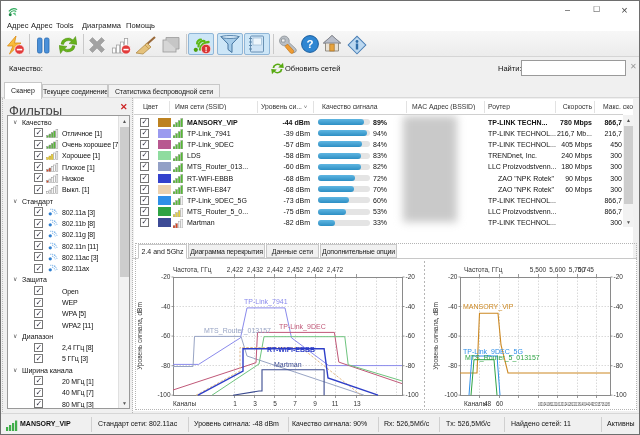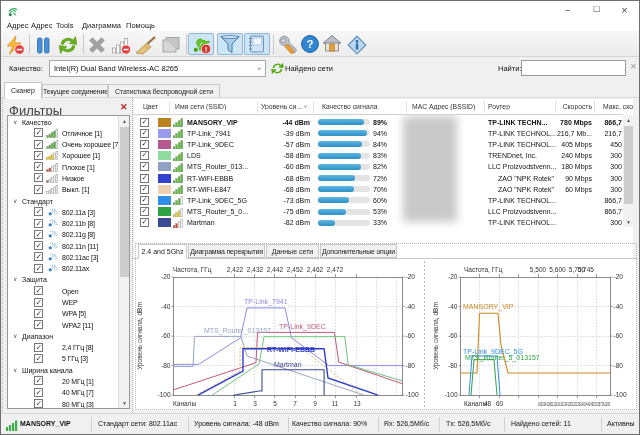--- a/index.html
+++ b/index.html
@@ -177,28 +177,27 @@
       <rect x="6.8" y="9" width="4.4" height="7" fill="#e8a33c" stroke="#a3702a" stroke-width="0.7"></rect>
     </svg>
 <svg class="ab" style="left:345px;top:3px;" width="22" height="22" viewBox="0 0 22 22">
       <rect x="4.8" y="4.8" width="12.5" height="12.5" fill="#bcd8f0" stroke="#4a7fb5" stroke-width="1" transform="rotate(45 11 11)"></rect>
       <circle cx="11" cy="7.5" r="1.4" fill="#2f6da8"></circle>
       <rect x="9.8" y="9.5" width="2.4" height="6" fill="#2f6da8"></rect>
     </svg>
 </div>
 <div id="adrow">
 <span class="ab" style="left:8px;top:7px;">Качество:</span>
-<div id="combo">Intel(R) Dual Band Wireless-AC 8265<span class="ab" style="right:4px;top:1px;color:#444;font-size:6px;">˅</span></div>
 <svg class="ab" style="left:270px;top:5px;" width="13" height="13" viewBox="0 0 13 13">
       <g fill="#58aa12">
         <path d="M1.5,6 A5,4.7 0 0 1 10,3 L12,0.8 L12.8,6 L7.2,5.4 L9,3.8 A3.5,3.3 0 0 0 3.3,6 Z"></path>
         <path d="M11.5,7 A5,4.7 0 0 1 3,10 L1,12.2 L0.2,7 L5.8,7.6 L4,9.2 A3.5,3.3 0 0 0 9.7,7 Z"></path>
       </g>
     </svg>
-<span class="ab" style="left:284px;top:7px;">Найдено сети</span>
+<span class="ab" style="left:284px;top:7px;">Обновить сетей</span>
 <span class="ab" style="left:497px;top:7px;">Найти:</span>
 <div id="searchbox"></div>
 <span class="ab" style="left:629px;top:5px;color:#999;font-size:8px;">✕</span>
 </div>
 <div id="tabrow">
 <div class="tab on" style="left:3px;width:38px;">Сканер</div>
 <div class="tab" style="left:41px;width:66px;letter-spacing:-0.2px;">Текущее соединение</div>
 <div class="tab" style="left:107px;width:112px;letter-spacing:-0.1px;">Статистика беспроводной сети</div>
 </div>
 <div id="tabline"></div>

